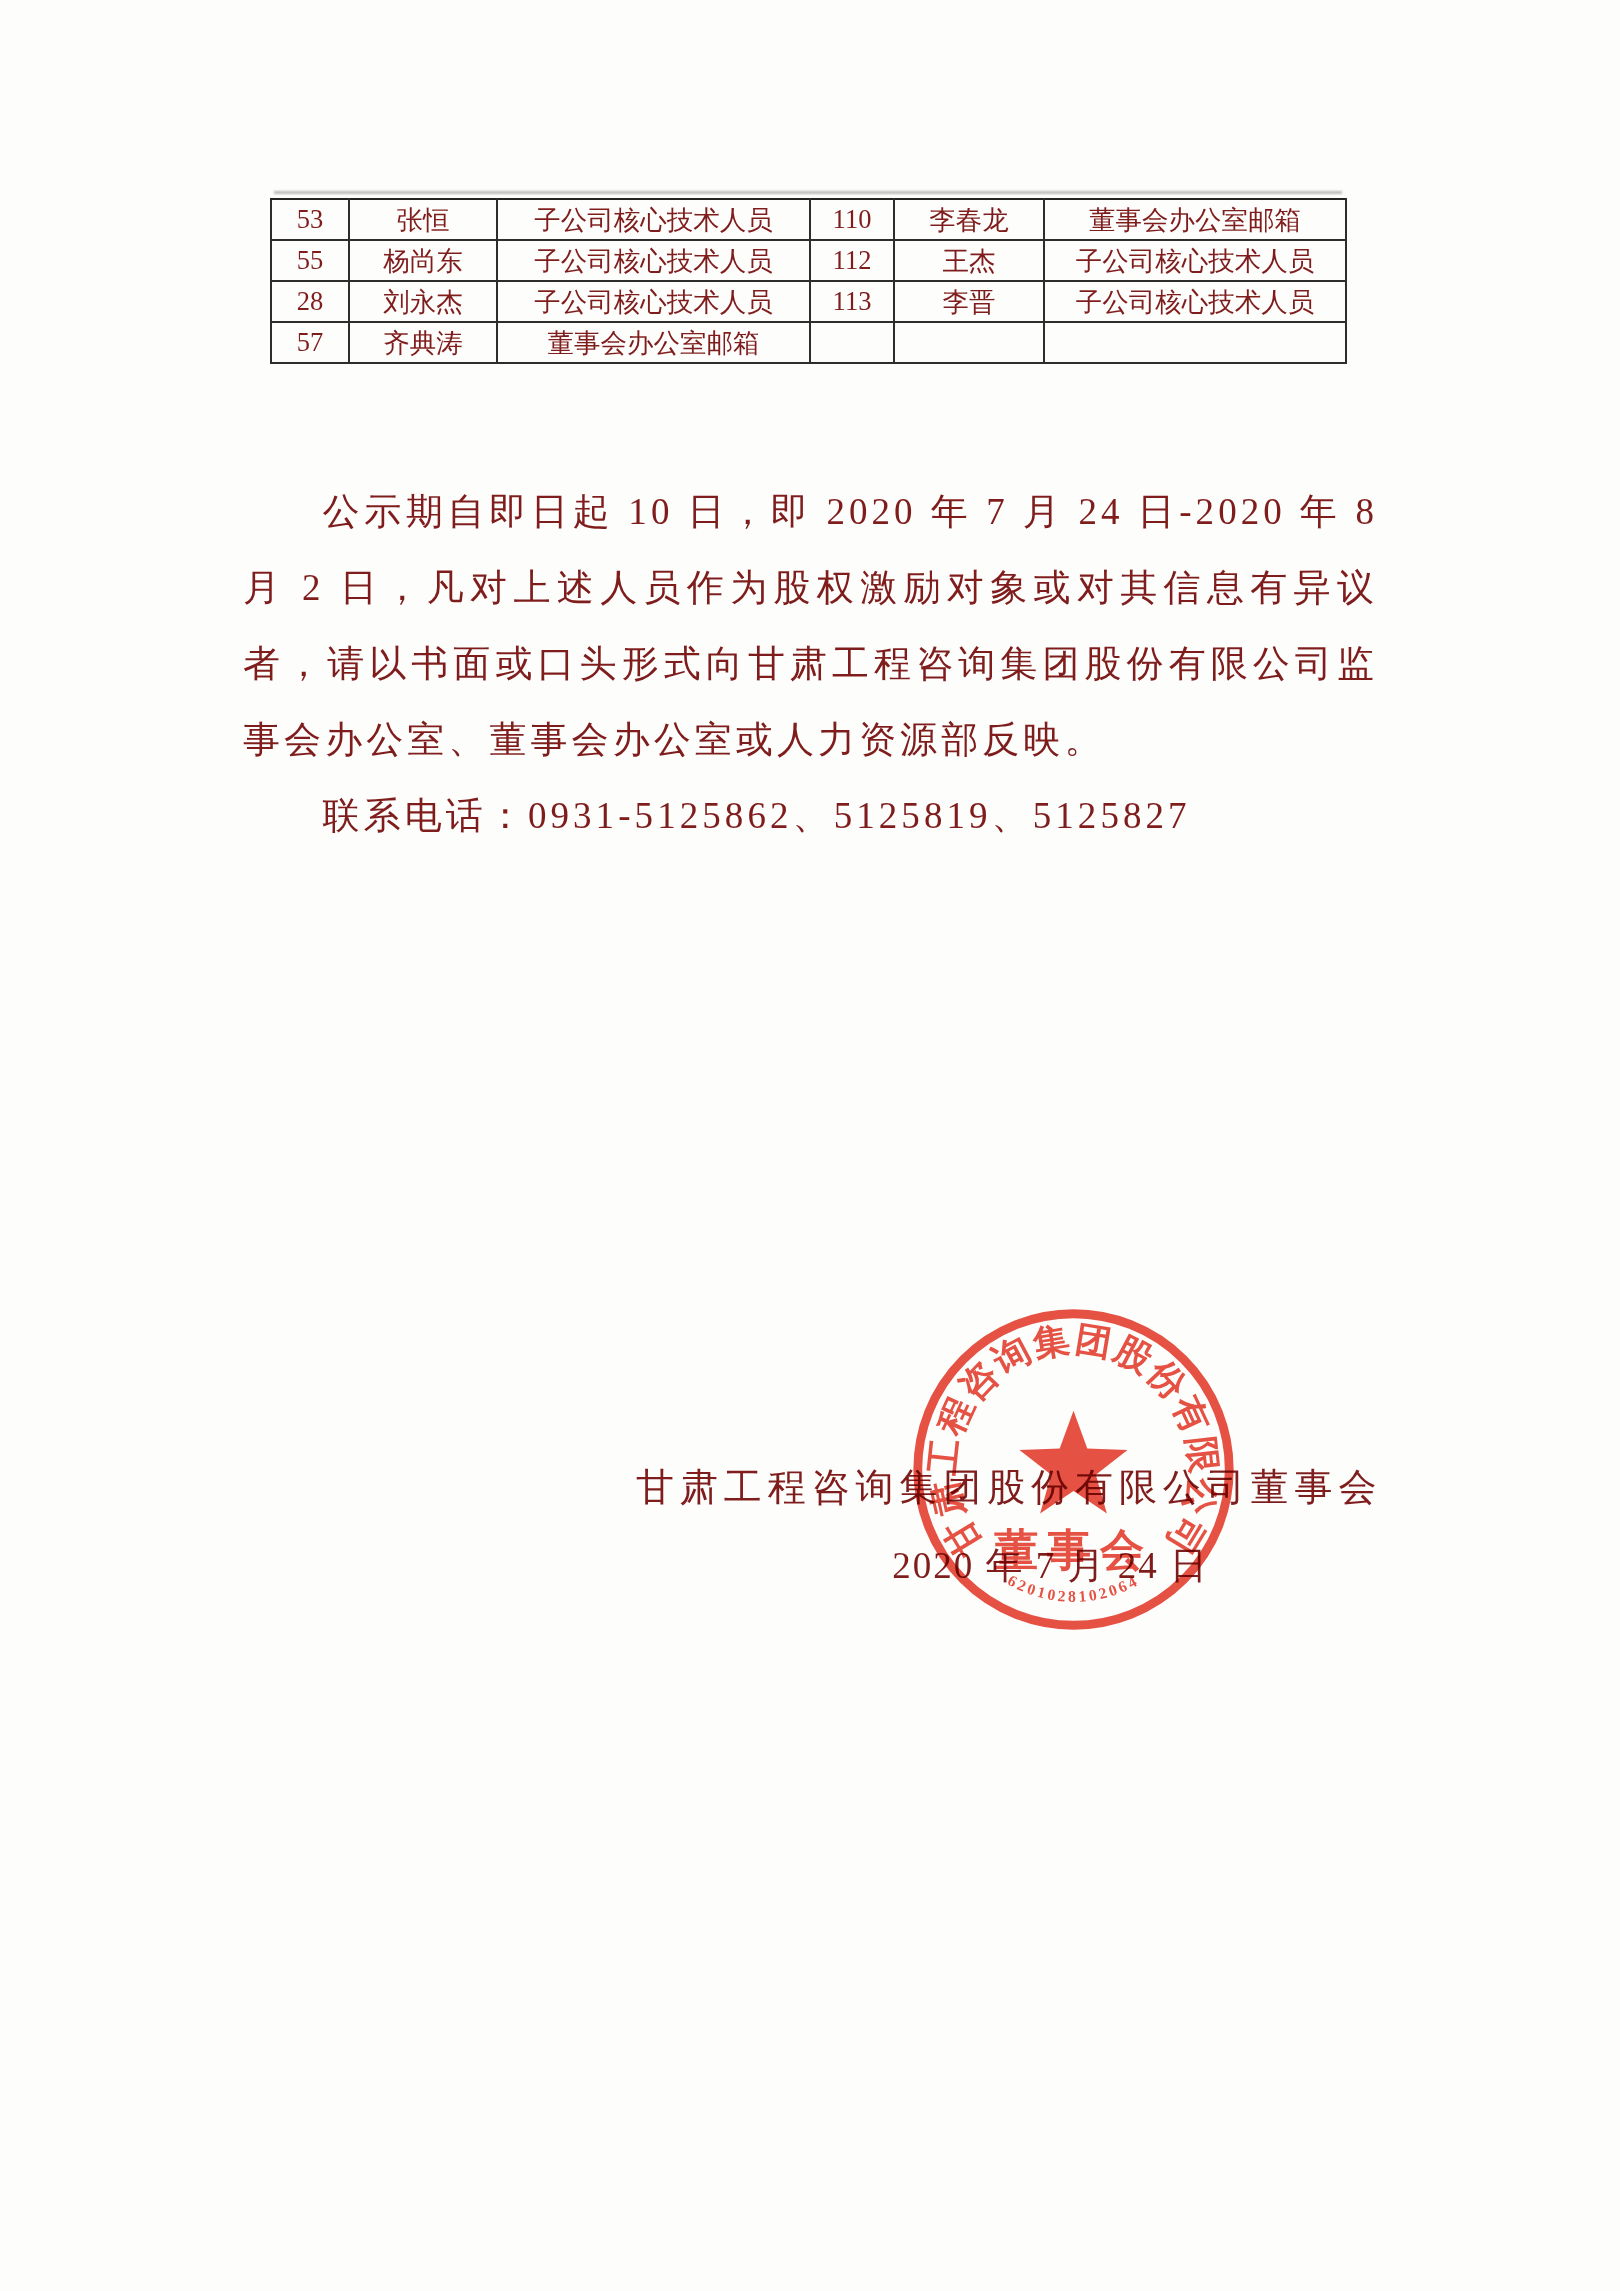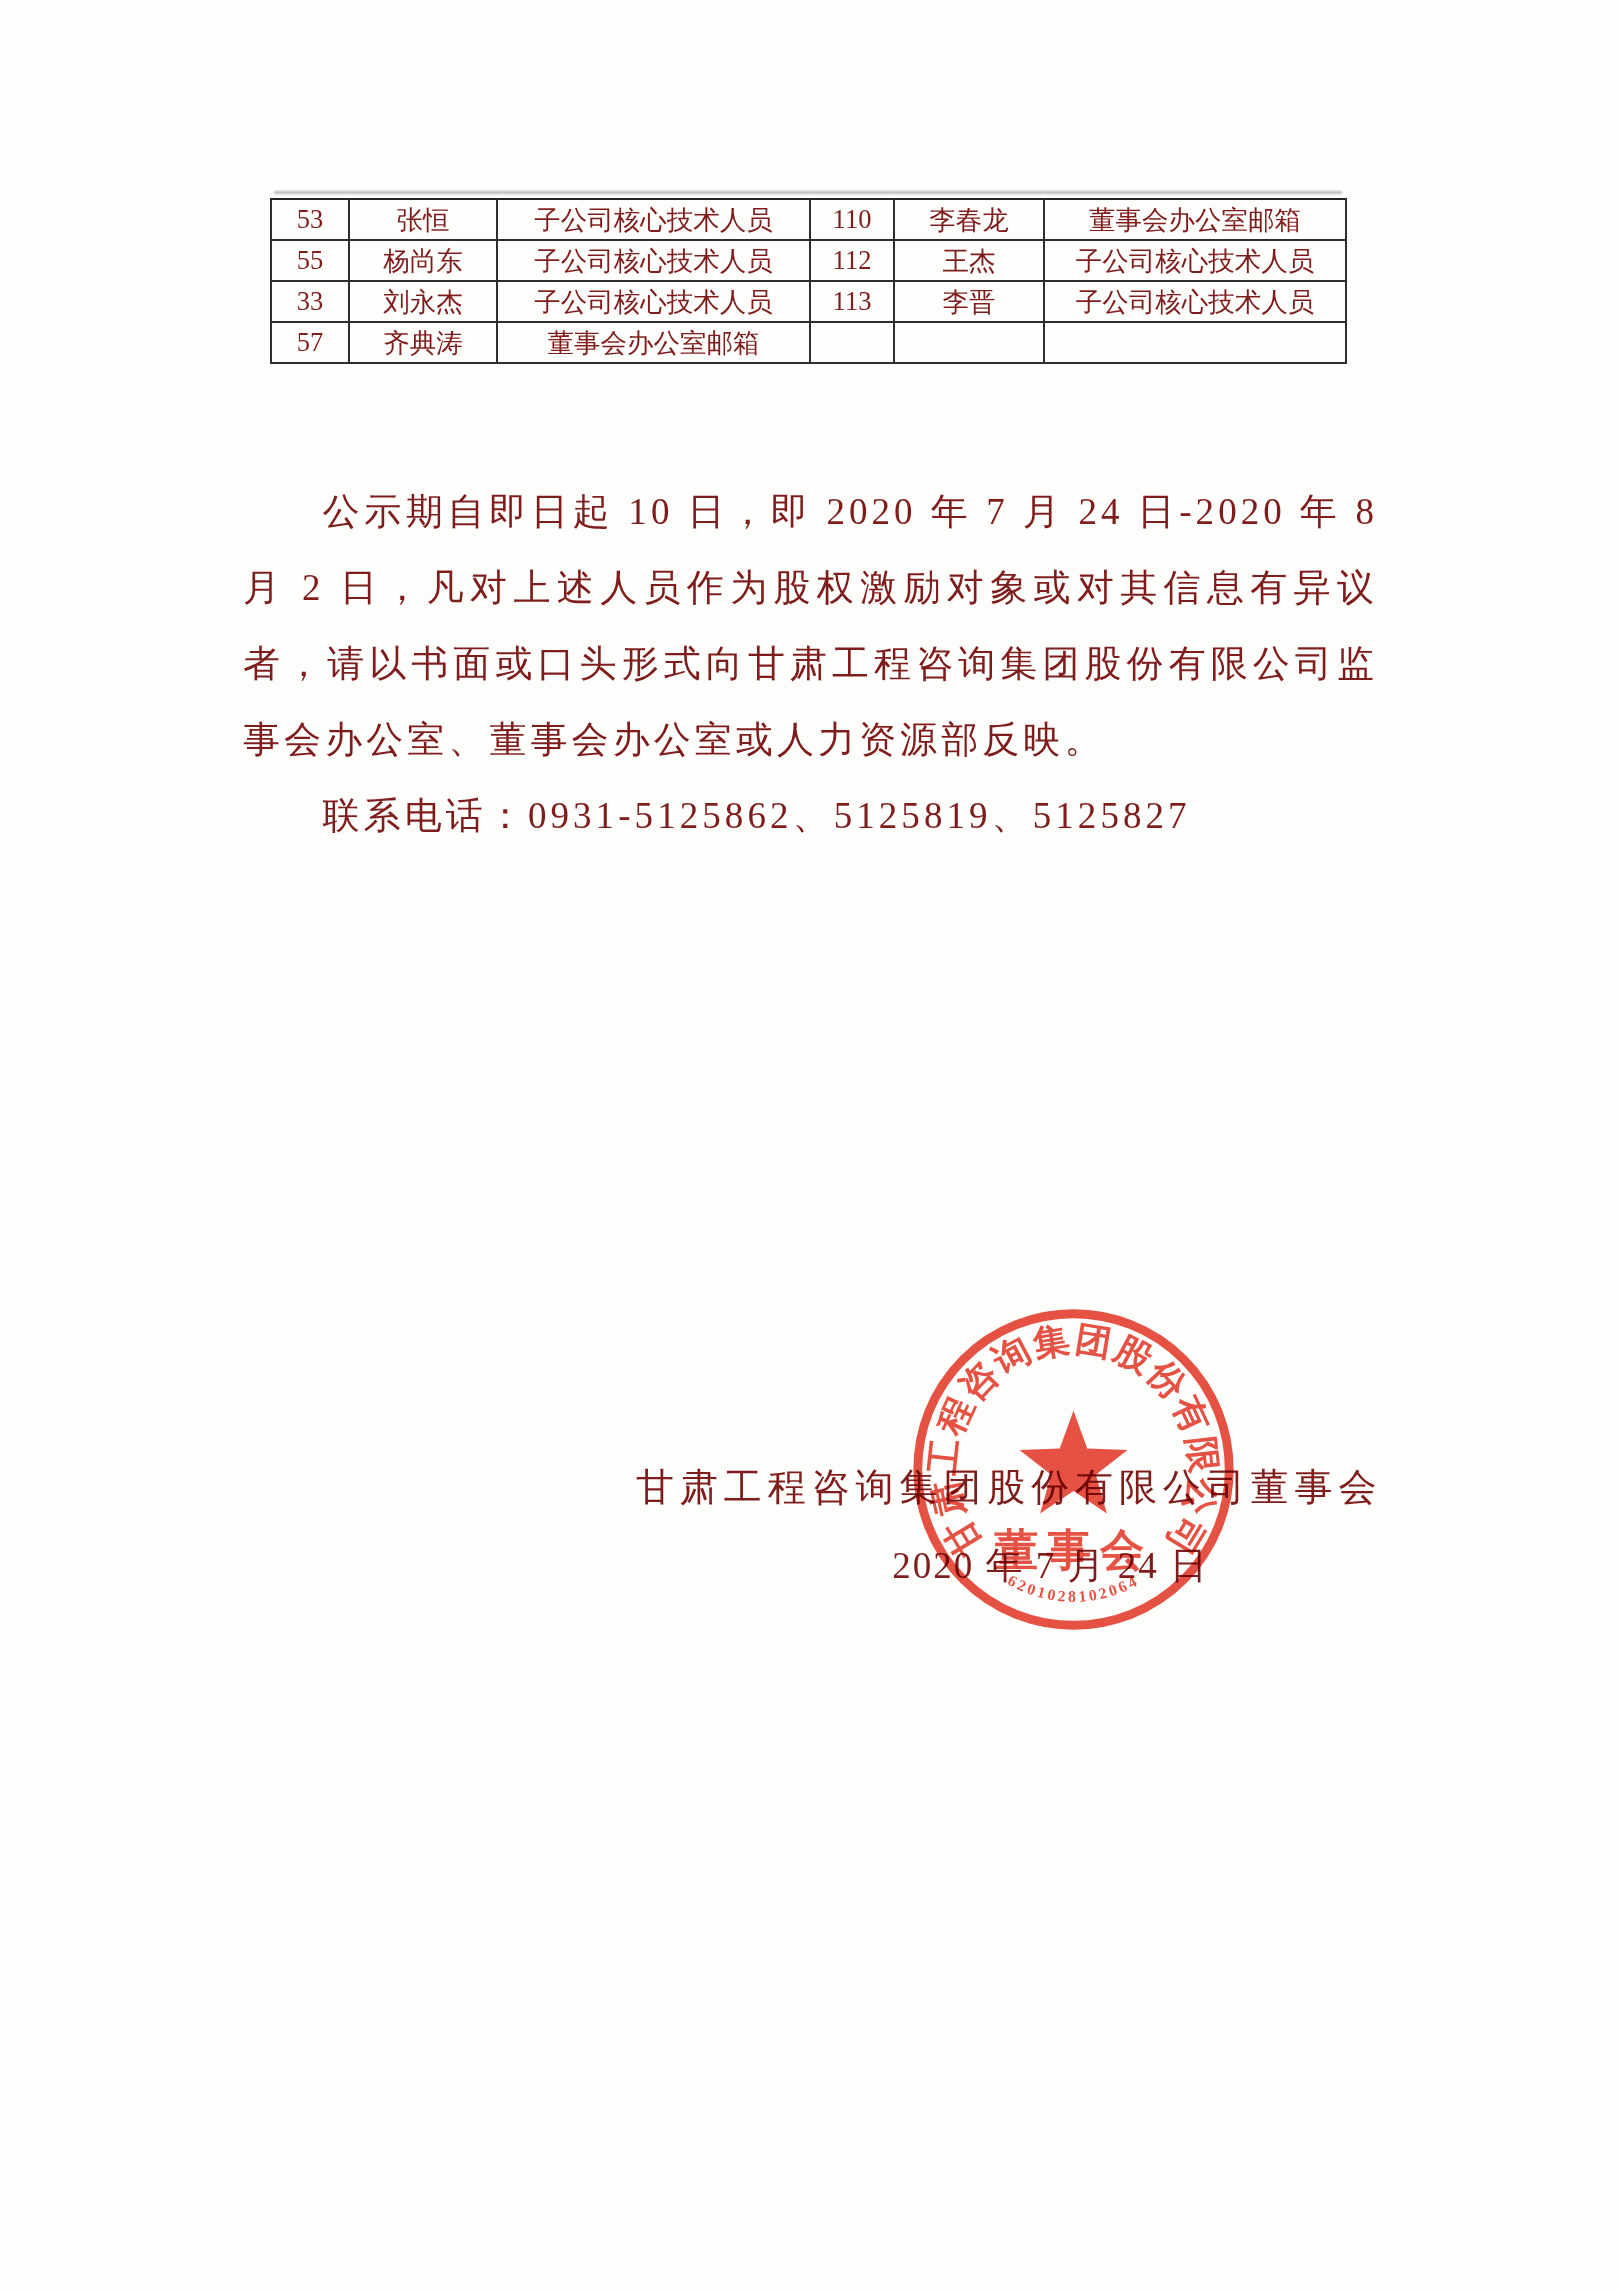--- a/index.html
+++ b/index.html
@@ -78,21 +78,21 @@
       </tr>
       <tr>
         <td>55</td>
         <td>杨尚东</td>
         <td>子公司核心技术人员</td>
         <td>112</td>
         <td>王杰</td>
         <td>子公司核心技术人员</td>
       </tr>
       <tr>
-        <td>33</td>
+        <td>28</td>
         <td>刘永杰</td>
         <td>子公司核心技术人员</td>
         <td>113</td>
         <td>李晋</td>
         <td>子公司核心技术人员</td>
       </tr>
       <tr>
         <td>57</td>
         <td>齐典涛</td>
         <td>董事会办公室邮箱</td>

